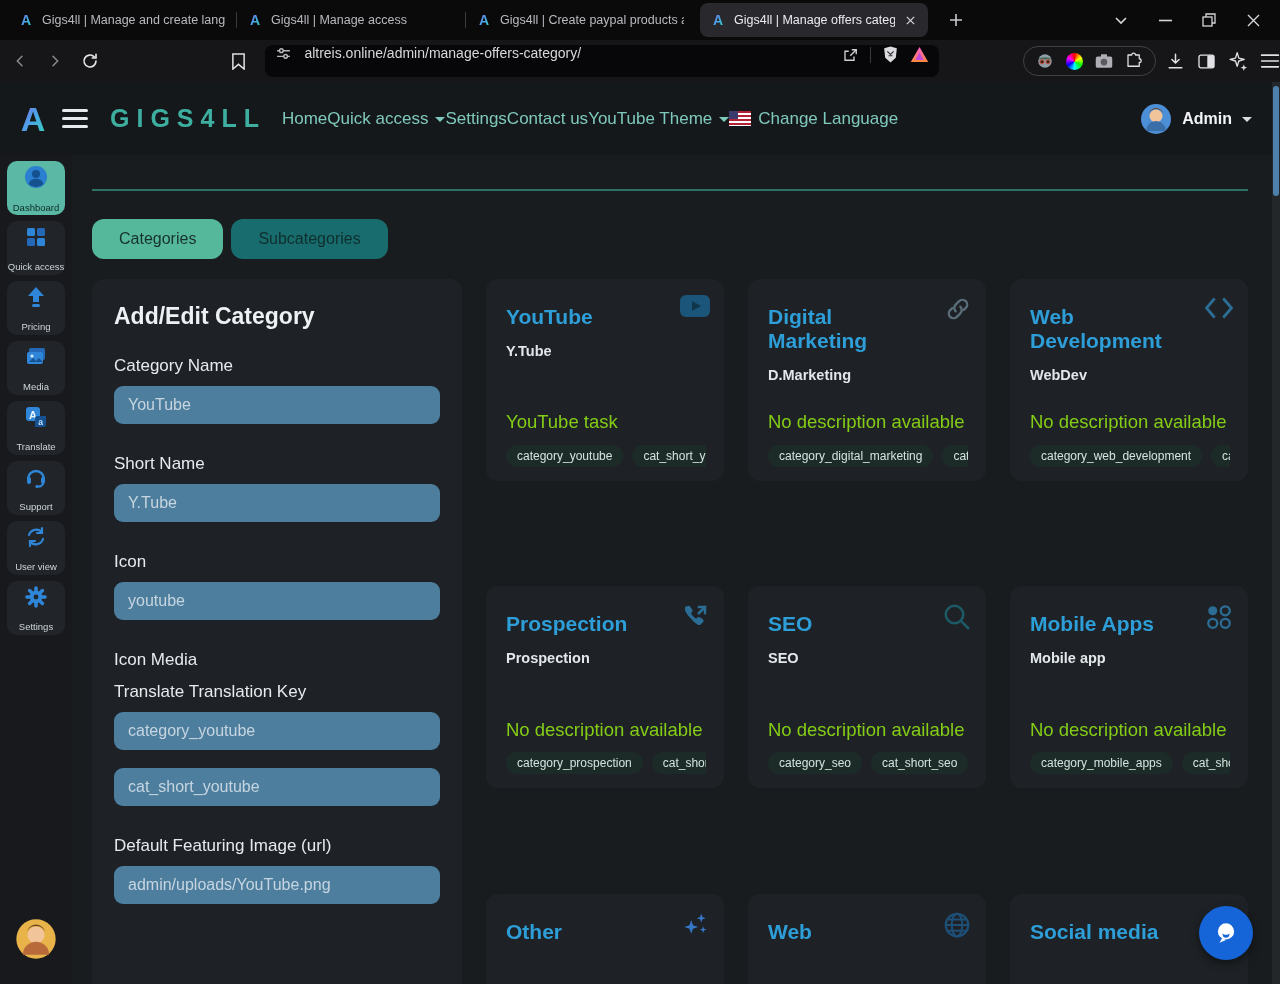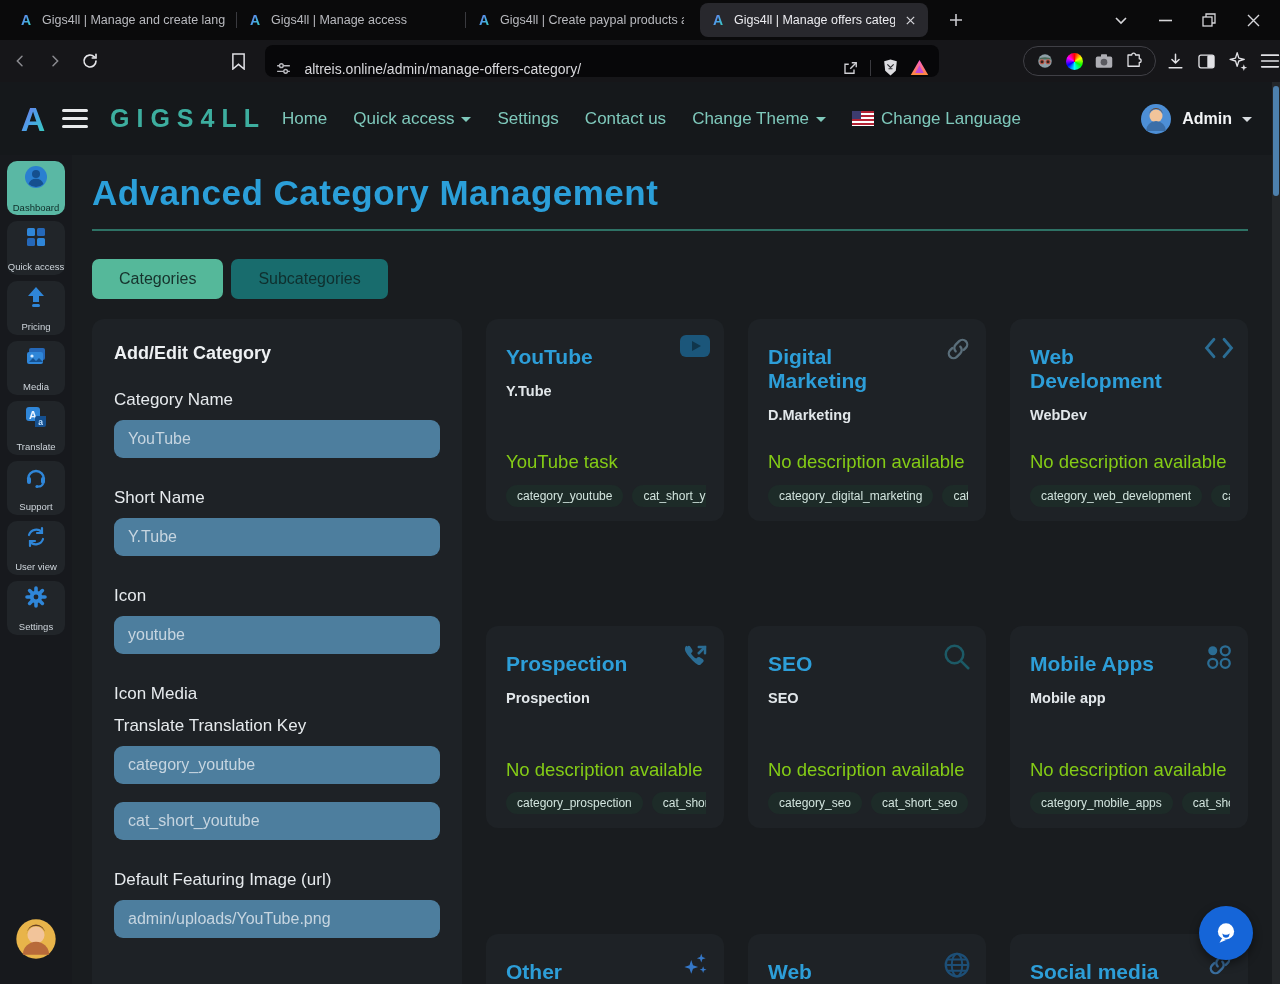--- a/index.html
+++ b/index.html
@@ -19,38 +19,38 @@
   .newtab { color:#c9c9ce; font-size:20px; margin-left:14px; width:28px; height:28px;
     display:flex; align-items:center; justify-content:center; }
   .tabstrip-right { margin-left:auto; display:flex; align-items:center; gap:6px; padding-right:8px; }
   .winbtn { width:38px; height:30px; display:flex; align-items:center; justify-content:center; }
 
   .toolbar { position:absolute; left:0; top:40px; width:1280px; height:42px;
     background:#161619; display:flex; align-items:center; }
   .navbtn { width:30px; height:30px; display:flex; align-items:center; justify-content:center; margin-left:6px; }
   .bookmark-btn { margin-left:120px; }
   .urlpill { margin-left:12px; width:700px; height:32px; background:#070709; border-radius:8px;
-    display:flex; align-items:flex-end; padding:0 10px; }
+    display:flex; align-items:flex-start; padding:0 10px; }
   .urltext { color:#d8d8dc; font-size:14px; margin-left:12px; flex:1; }
   .pill-right { display:flex; align-items:center; gap:10px; }
   .pill-sep { width:1px; height:16px; background:#3a3a3f; }
   .ext-pill { margin-left:84px; border:1px solid #404046; border-radius:15px; height:30px;
     display:flex; align-items:center; gap:12px; padding:0 12px; }
   .colorwheel { width:17px; height:17px; border-radius:50%;
     background:conic-gradient(#f00,#ff0,#0f0,#0ff,#00f,#f0f,#f00); }
   .tb-right { display:flex; align-items:center; gap:12px; margin-left:10px; }
 
   
   .page { position:absolute; left:0; top:82px; width:1280px; height:902px; background:#191c1f; overflow:hidden; }
 
   .appbar { height:73px; background:#15181b; display:flex; align-items:center; padding:0 14px; }
   .burger { width:26px; margin-left:10px; display:flex; flex-direction:column; gap:5px; }
   .burger span { height:3px; background:#e8eaec; border-radius:2px; }
   .brand { color:#3dae9f; font-weight:bold; font-size:25px; letter-spacing:7px; margin-left:22px; margin-right:16px; }
-  .navlinks { display:flex; align-items:flex-end; gap:26px; font-size:17px; color:#7fc9bc; }
+  .navlinks { display:flex; align-items:flex-end; font-size:17px; color:#7fc9bc; }
   .navlink { display:flex; align-items:center; gap:7px; }
   .caret { width:0; height:0; border-left:5px solid transparent; border-right:5px solid transparent;
     border-top:5px solid #7fc9bc; margin-top:2px; }
   .flag { width:22px; height:15px; background:repeating-linear-gradient(#b22234 0 2px,#ffffff 2px 4px); position:relative; }
   .flag::after { content:''; position:absolute; left:0; top:0; width:9px; height:8px; background:#3c3b6e; }
   .userbox { margin-left:auto; display:flex; align-items:center; gap:10px; margin-right:14px; }
   .user-name { color:#f2f4f6; font-weight:bold; font-size:16px; }
   .caret-w { border-top-color:#d9dde1; }
 
   .side { position:absolute; left:0; top:73px; bottom:0; width:72px; background:#17191d; }
@@ -59,28 +59,28 @@
   .side-item:first-child { margin-top:6px; }
   .side-item.active { background:#5ab8a4; }
   .side-label { font-size:9.5px; color:#ced5db; white-space:nowrap; }
   .side-item.active .side-label { color:#0f2d28; }
   .side-avatar { position:absolute; left:15px; bottom:24px; }
 
   .content { position:absolute; left:72px; top:73px; right:0; bottom:0; padding:18px 0 0 20px; }
   .h1 { color:#2b9fd9; font-size:35px; font-weight:800; letter-spacing:0.5px; }
   .h1-rule { width:1156px; height:0; border-bottom:2px solid #2e7265; margin-top:16px; }
   .cat-tabs { display:flex; gap:8px; margin-top:28px; }
-  .cat-tab { border:none; font-size:16px; padding:11px 27px; border-radius:7px;
+  .cat-tab { border:none; font-size:16px; padding:11px 27px; border-radius:12px;
     font-family:"Liberation Sans",sans-serif; }
   .cat-tab.active { background:#55b89a; color:#16322c; }
   .cat-tab.inactive { background:#186c6d; color:#0f2f2e; }
 
   .work { display:flex; gap:24px; margin-top:20px; }
   .formcard { width:370px; height:900px; background:#1e2226; border-radius:12px; padding:24px 22px; flex:0 0 370px; }
-  .formcard h2 { color:#eef1f3; font-size:18px; font-weight:bold; margin-bottom:26px; }
+  .formcard h2 { color:#eef1f3; font-size:23px; font-weight:bold; margin-bottom:26px; }
   .f-label { color:#e6eaed; font-size:17px; margin-bottom:10px;margin-top:12px; }
   .f-input { width:100%; height:38px; background:#4d7e9e; border:none; border-radius:9px;
     color:#c6d5e0; font-size:16px; padding:0 14px; margin-bottom:18px;
     font-family:"Liberation Sans",sans-serif; }
 
   .grid { display:grid; grid-template-columns:repeat(3,238px); gap:22px 24px; }
   .card { width:238px; height:202px; background:#1e2226; border-radius:12px; padding:18px 18px 14px 20px;
     position:relative; display:flex; flex-direction:column; }
   .card-title { color:#2d9ed8; font-size:21px; font-weight:bold; margin-top:8px; padding-right:34px; }
   .card-icon { position:absolute; top:16px; right:14px; }
@@ -275,21 +275,21 @@
     <div class="brand">GIGS4LL</div>
     <div class="navlinks">
       <span class="navlink">Home</span>
       <span class="navlink">
           <span>Quick access</span>
           <span class="caret"></span>
         </span>
       <span class="navlink">Settings</span>
       <span class="navlink">Contact us</span>
       <span class="navlink">
-          <span>Change Theme</span>
+          <span>YouTube Theme</span>
           <span class="caret"></span>
         </span>
       <span class="navlink">
           <span class="flag"></span>
           <span>Change Language</span>
         </span>
     </div>
     <div class="userbox">
       <svg width="32" height="32" viewBox="0 0 32 32">
           <circle cx="16" cy="16" r="15" fill="#4d8fd6"></circle>
@@ -376,21 +376,20 @@
     </div>
     <svg class="side-avatar" width="42" height="42" viewBox="0 0 32 32">
         <circle cx="16" cy="16" r="15" fill="#e8b44a"></circle>
         <circle cx="16" cy="13" r="6.5" fill="#f2c49a"></circle>
         <path d="M9 12a7 7 0 0 1 14 0c0-1-1-6-7-6s-7 5-7 6z" fill="#6b4326"></path>
         <path d="M6 28a10 10 0 0 1 20 0z" fill="#b86a3a"></path>
       </svg>
   </div>
 
   <div class="content">
-    <div class="h1">Advanced Category Management</div>
     <div class="h1-rule"></div>
 
     <div class="cat-tabs">
       <button class="cat-tab active">Categories</button>
       <button class="cat-tab inactive">Subcategories</button>
     </div>
 
     <div class="work">
 
       <div class="formcard">

